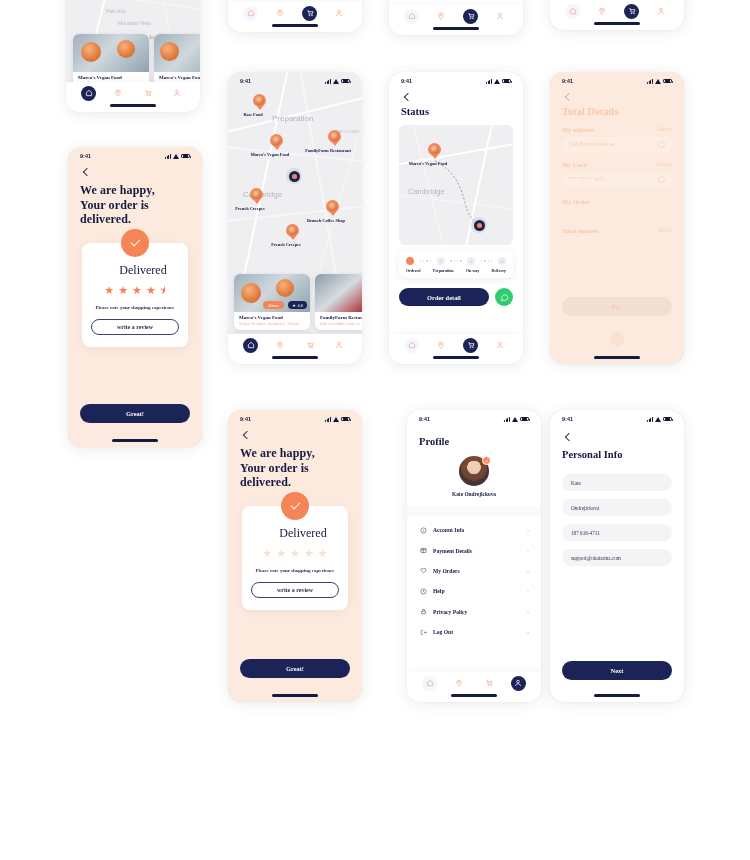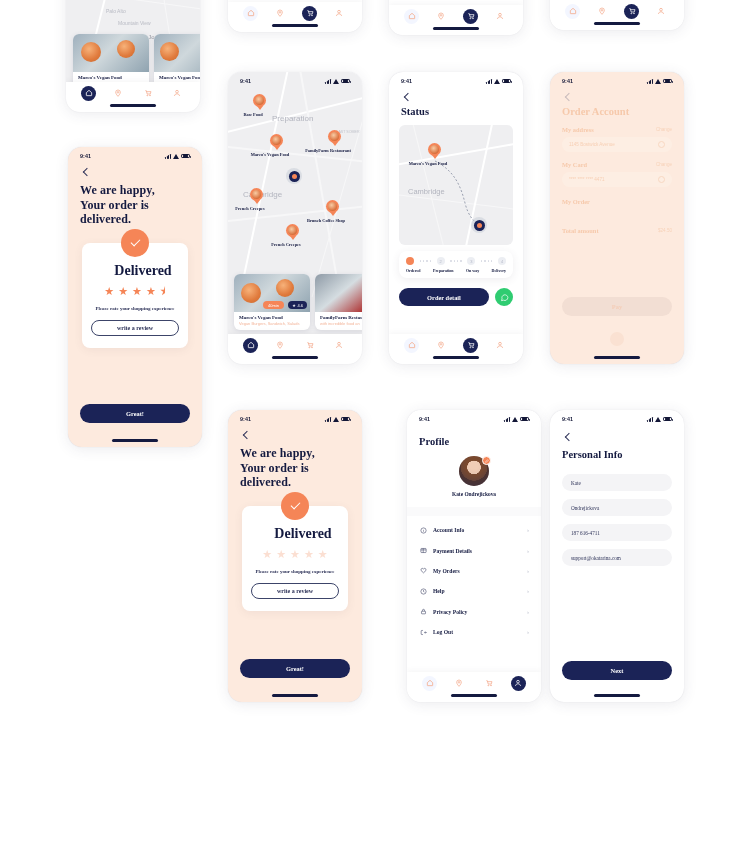--- a/index.html
+++ b/index.html
@@ -112,21 +112,21 @@
   .btn-ghost{ border:.7px solid #3c4469;border-radius:12px;color:#2c3157;
       font-family:"Liberation Serif",serif;font-weight:700;font-size:6px;
       display:flex;align-items:center;justify-content:center;background:transparent;cursor:pointer;}
   .btn-disabled{ background:#f2ded3;color:#f4cdb7;border-radius:14px;
       font-family:"Liberation Serif",serif;font-weight:700;font-size:6.4px;
       display:flex;align-items:center;justify-content:center;}
 
   
   .deliv-card{ background:#fff;border-radius:8px;box-shadow:0 2px 10px rgba(80,70,90,.07);
      display:flex;flex-direction:column;align-items:center;}
-  .deliv-title{ font-family:"Liberation Serif",serif;font-weight:700;color:#141a40;font-size:14px;padding-left:16px;}
+  .deliv-title{ font-family:"Liberation Serif",serif;font-weight:400;color:#141a40;font-size:12px;padding-left:16px;}
   .stars{ display:flex;gap:4px;align-items:center;}
   .star{ font-size:11px;line-height:1; color:#f58557;}
   .star.pale{ color:#fbdfd2;}
   .star.half{ color:#f58557;}
   .rate-text{ color:#2c3157;font-family:"Liberation Serif",serif;font-weight:700;
      font-size:5px;text-align:center;line-height:1.45;}
 
   
   .steps{ background:#fff;border-radius:8px;box-shadow:0 2px 9px rgba(80,70,90,.09);
      padding:6px 7px 5px; }
@@ -624,21 +624,21 @@
               <i></i>
               <i></i>
               <i></i>
               <i></i>
             </div>
           <div class="sb-wifi"></div>
           <div class="sb-bat"></div>
         </div>
       </div>
       <div class="backbtn" style="opacity:.25;"></div>
-      <div style="font-family:'Liberation Serif',serif;font-weight:700;font-size:10.5px;color:#f6c9ab;padding:0 12px;margin-top:3px;">Order Account</div>
+      <div style="font-family:'Liberation Serif',serif;font-weight:700;font-size:10.5px;color:#f6c9ab;padding:0 12px;margin-top:3px;">Total Details</div>
 
       <div class="od-row" style="margin-top:9px;">
         <span class="od-h">My address</span>
         <span class="od-link">Change</span>
       </div>
       <div class="od-box">
         <span>1145 Bostwick Avenue</span>
         <span class="od-circ"></span>
       </div>
 

